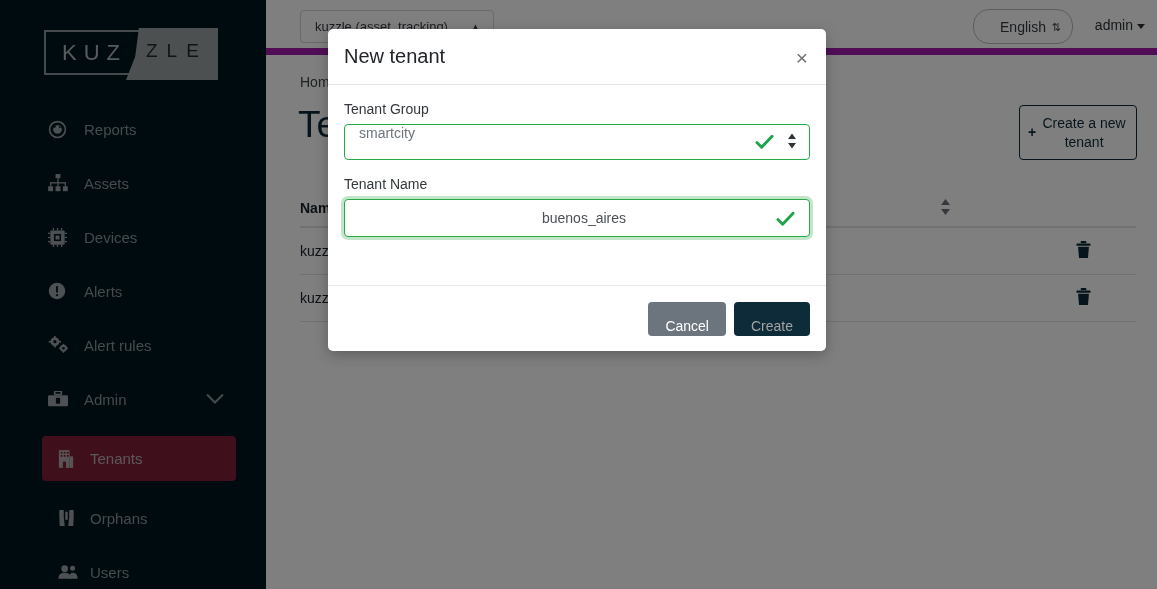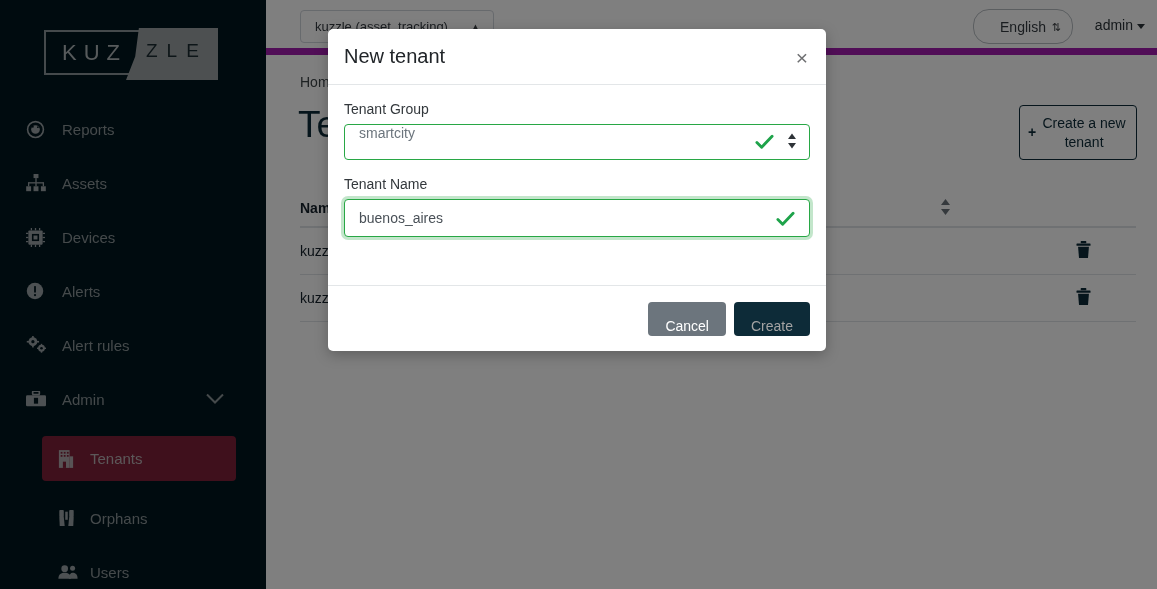--- a/index.html
+++ b/index.html
@@ -40,21 +40,21 @@
   }
   .logo-zle {
     position: absolute; left: 102px; top: 12px;
     color: #1b2b30; font-size: 19px; letter-spacing: 9px; font-weight: 400;
   }
 
   .nav { position: absolute; left: 0; top: 112px; width: 266px; }
   .nav-item {
     display: flex; align-items: center;
     height: 34px; margin-bottom: 20px;
-    padding-left: 26px;
+    padding-left: 48px;
     color: #8a9497; font-size: 15px;
     cursor: pointer; position: relative;
   }
   .nav-item .ic {
     width: 22px; margin-right: 14px;
     display: flex; align-items: center; justify-content: flex-start;
     color: #9aa3a6;
   }
   .nav-item.sub { padding-left: 58px; }
   .nav-item.sub .ic { width: 20px; margin-right: 12px; }
@@ -178,21 +178,21 @@
     width: 466px; height: 36px;
     border: 1px solid #28a745; border-radius: 4px;
     background: #fff; color: #6c757d; font-size: 14px;
     display: flex; align-items: flex-start; padding-left: 14px;
   }
   .txt-input {
     width: 466px; height: 38px;
     border: 1px solid #28a745; border-radius: 4px;
     box-shadow: 0 0 0 3px rgba(40,167,69,0.28);
     background: #fff; color: #495057; font-size: 14px;
-    display: flex; align-items: center; padding-left: 14px;
+    display: flex; align-items: center; padding-left: 14px; justify-content: center;
   }
   .ok-check {
     position: absolute; color: #1ea34a; font-size: 19px; font-weight: bold;
   }
   .sel-check { right: 36px; top: 9px; }
   .sel-updown {
     position: absolute; right: 13px; top: 9px;
     font-size: 12px; color: #2e3338;
   }
   .txt-check { right: 15px; top: 11px; }

